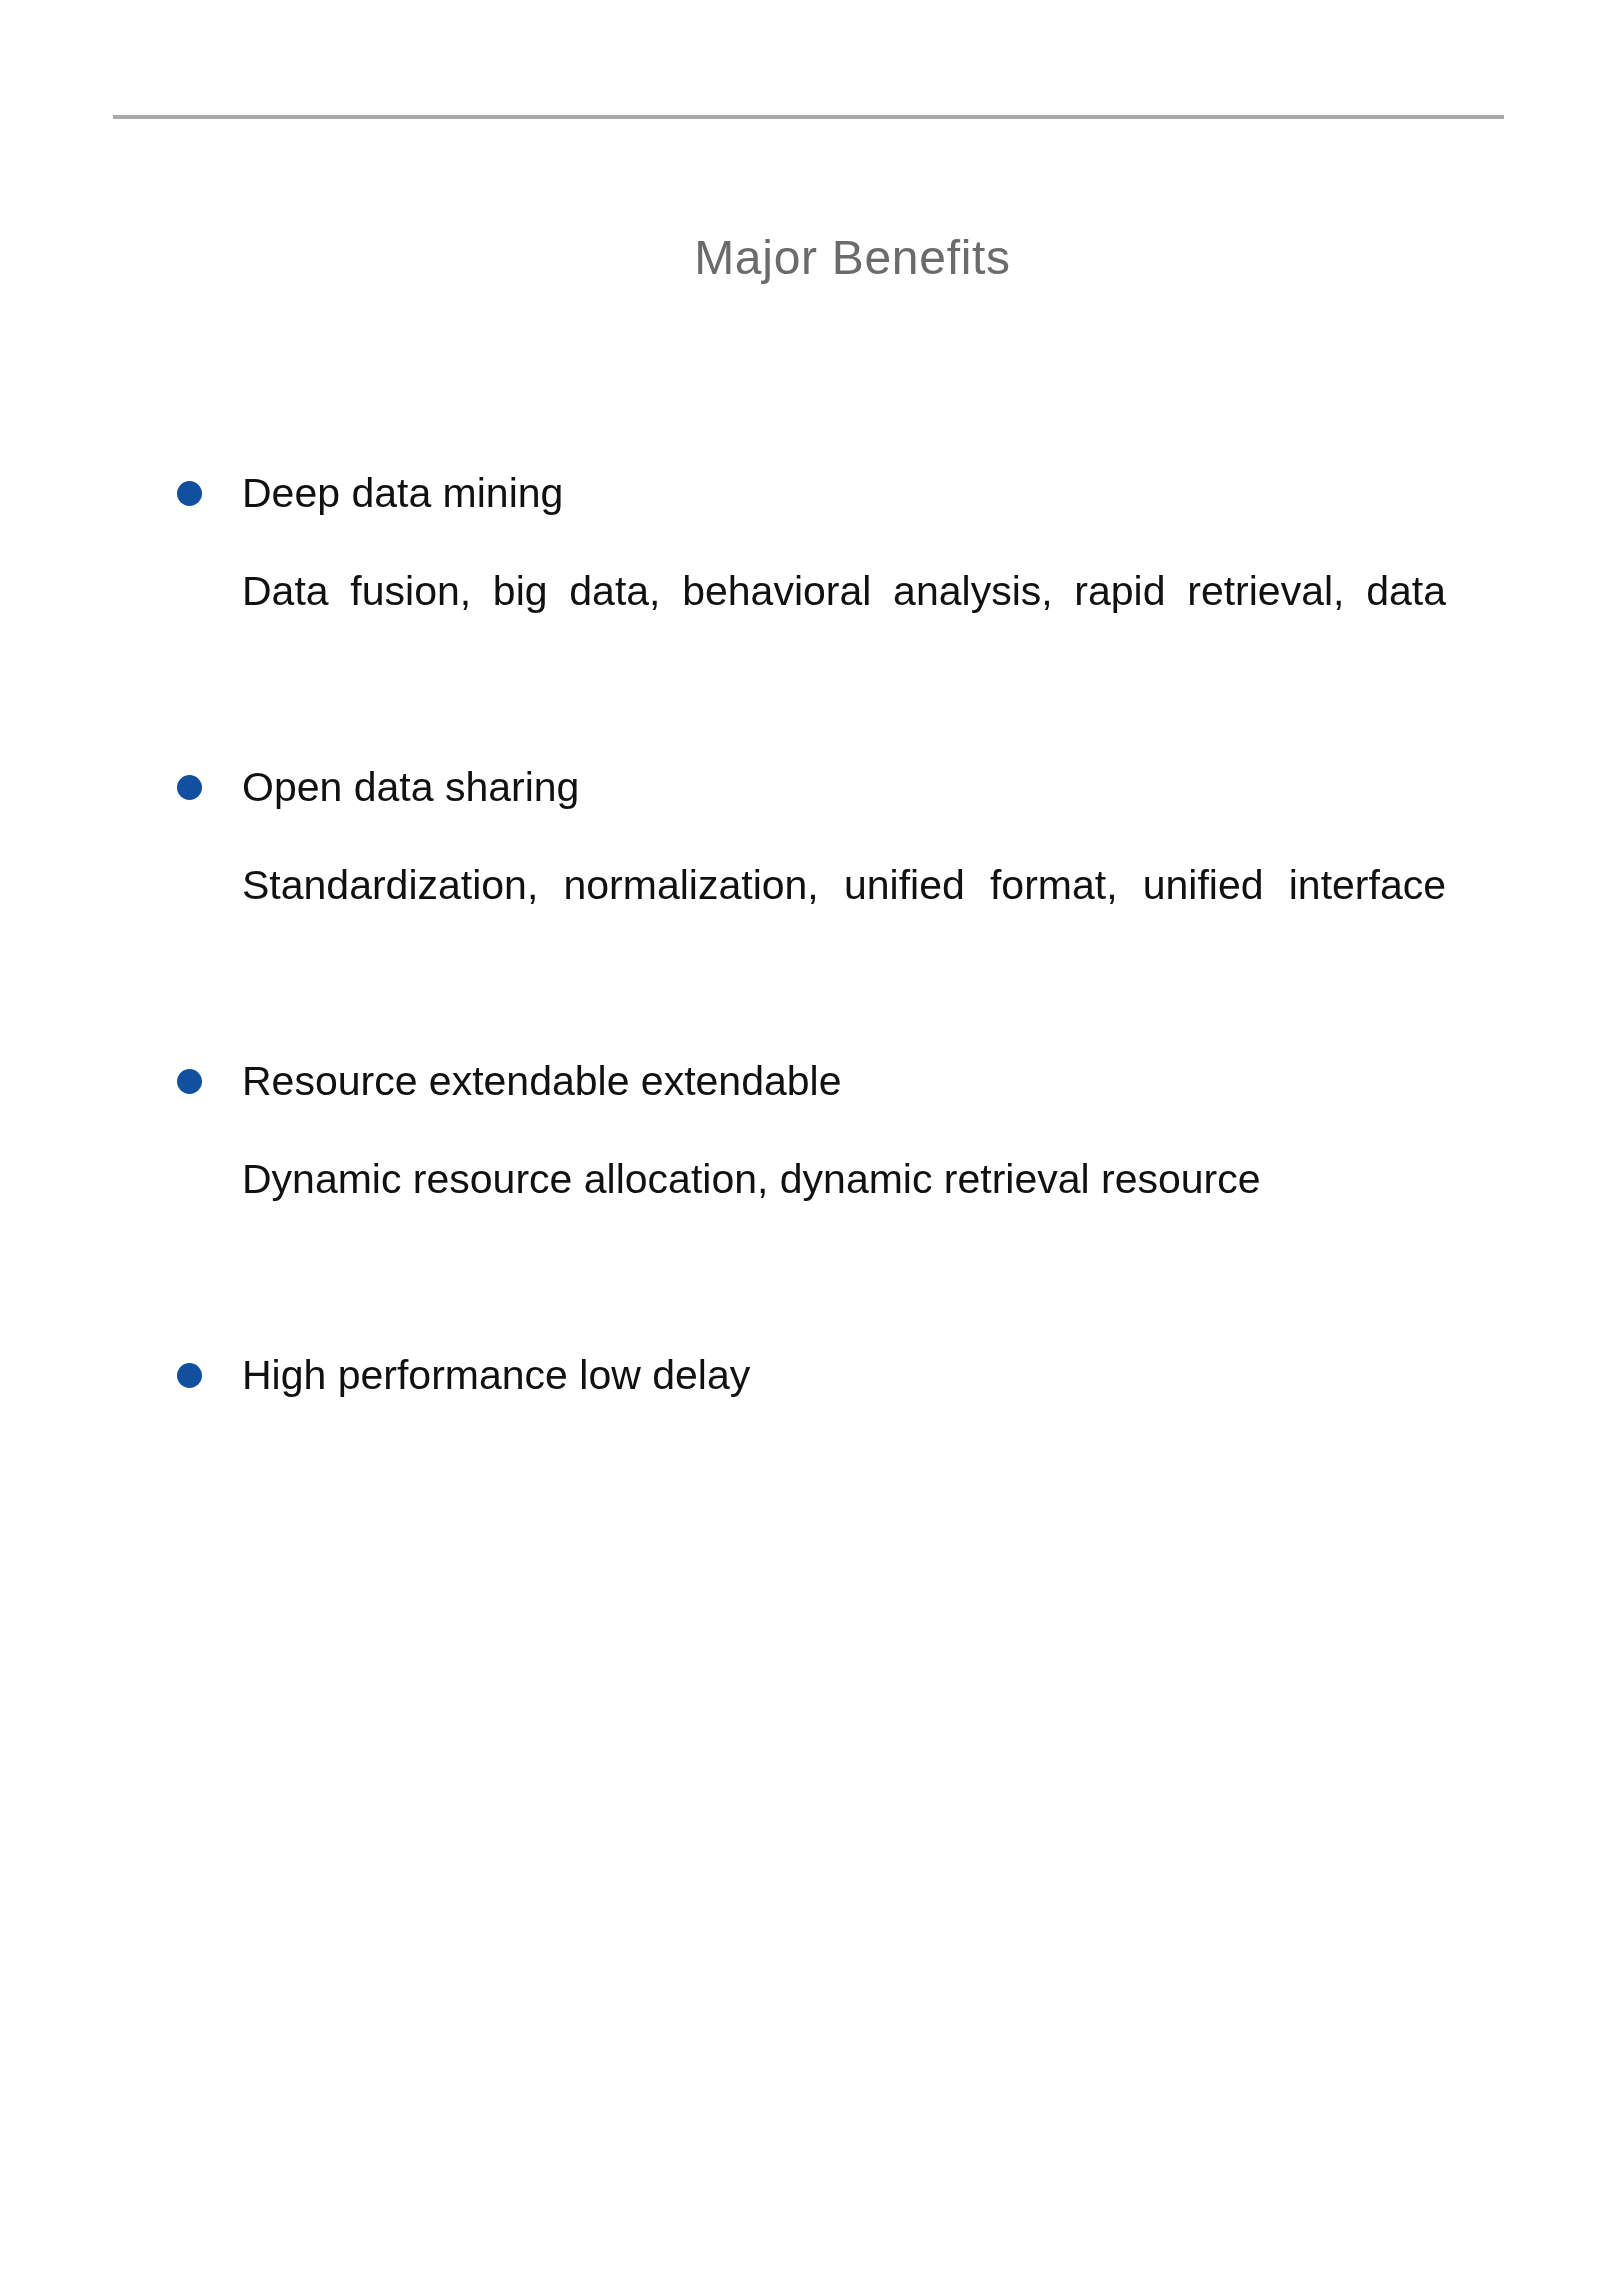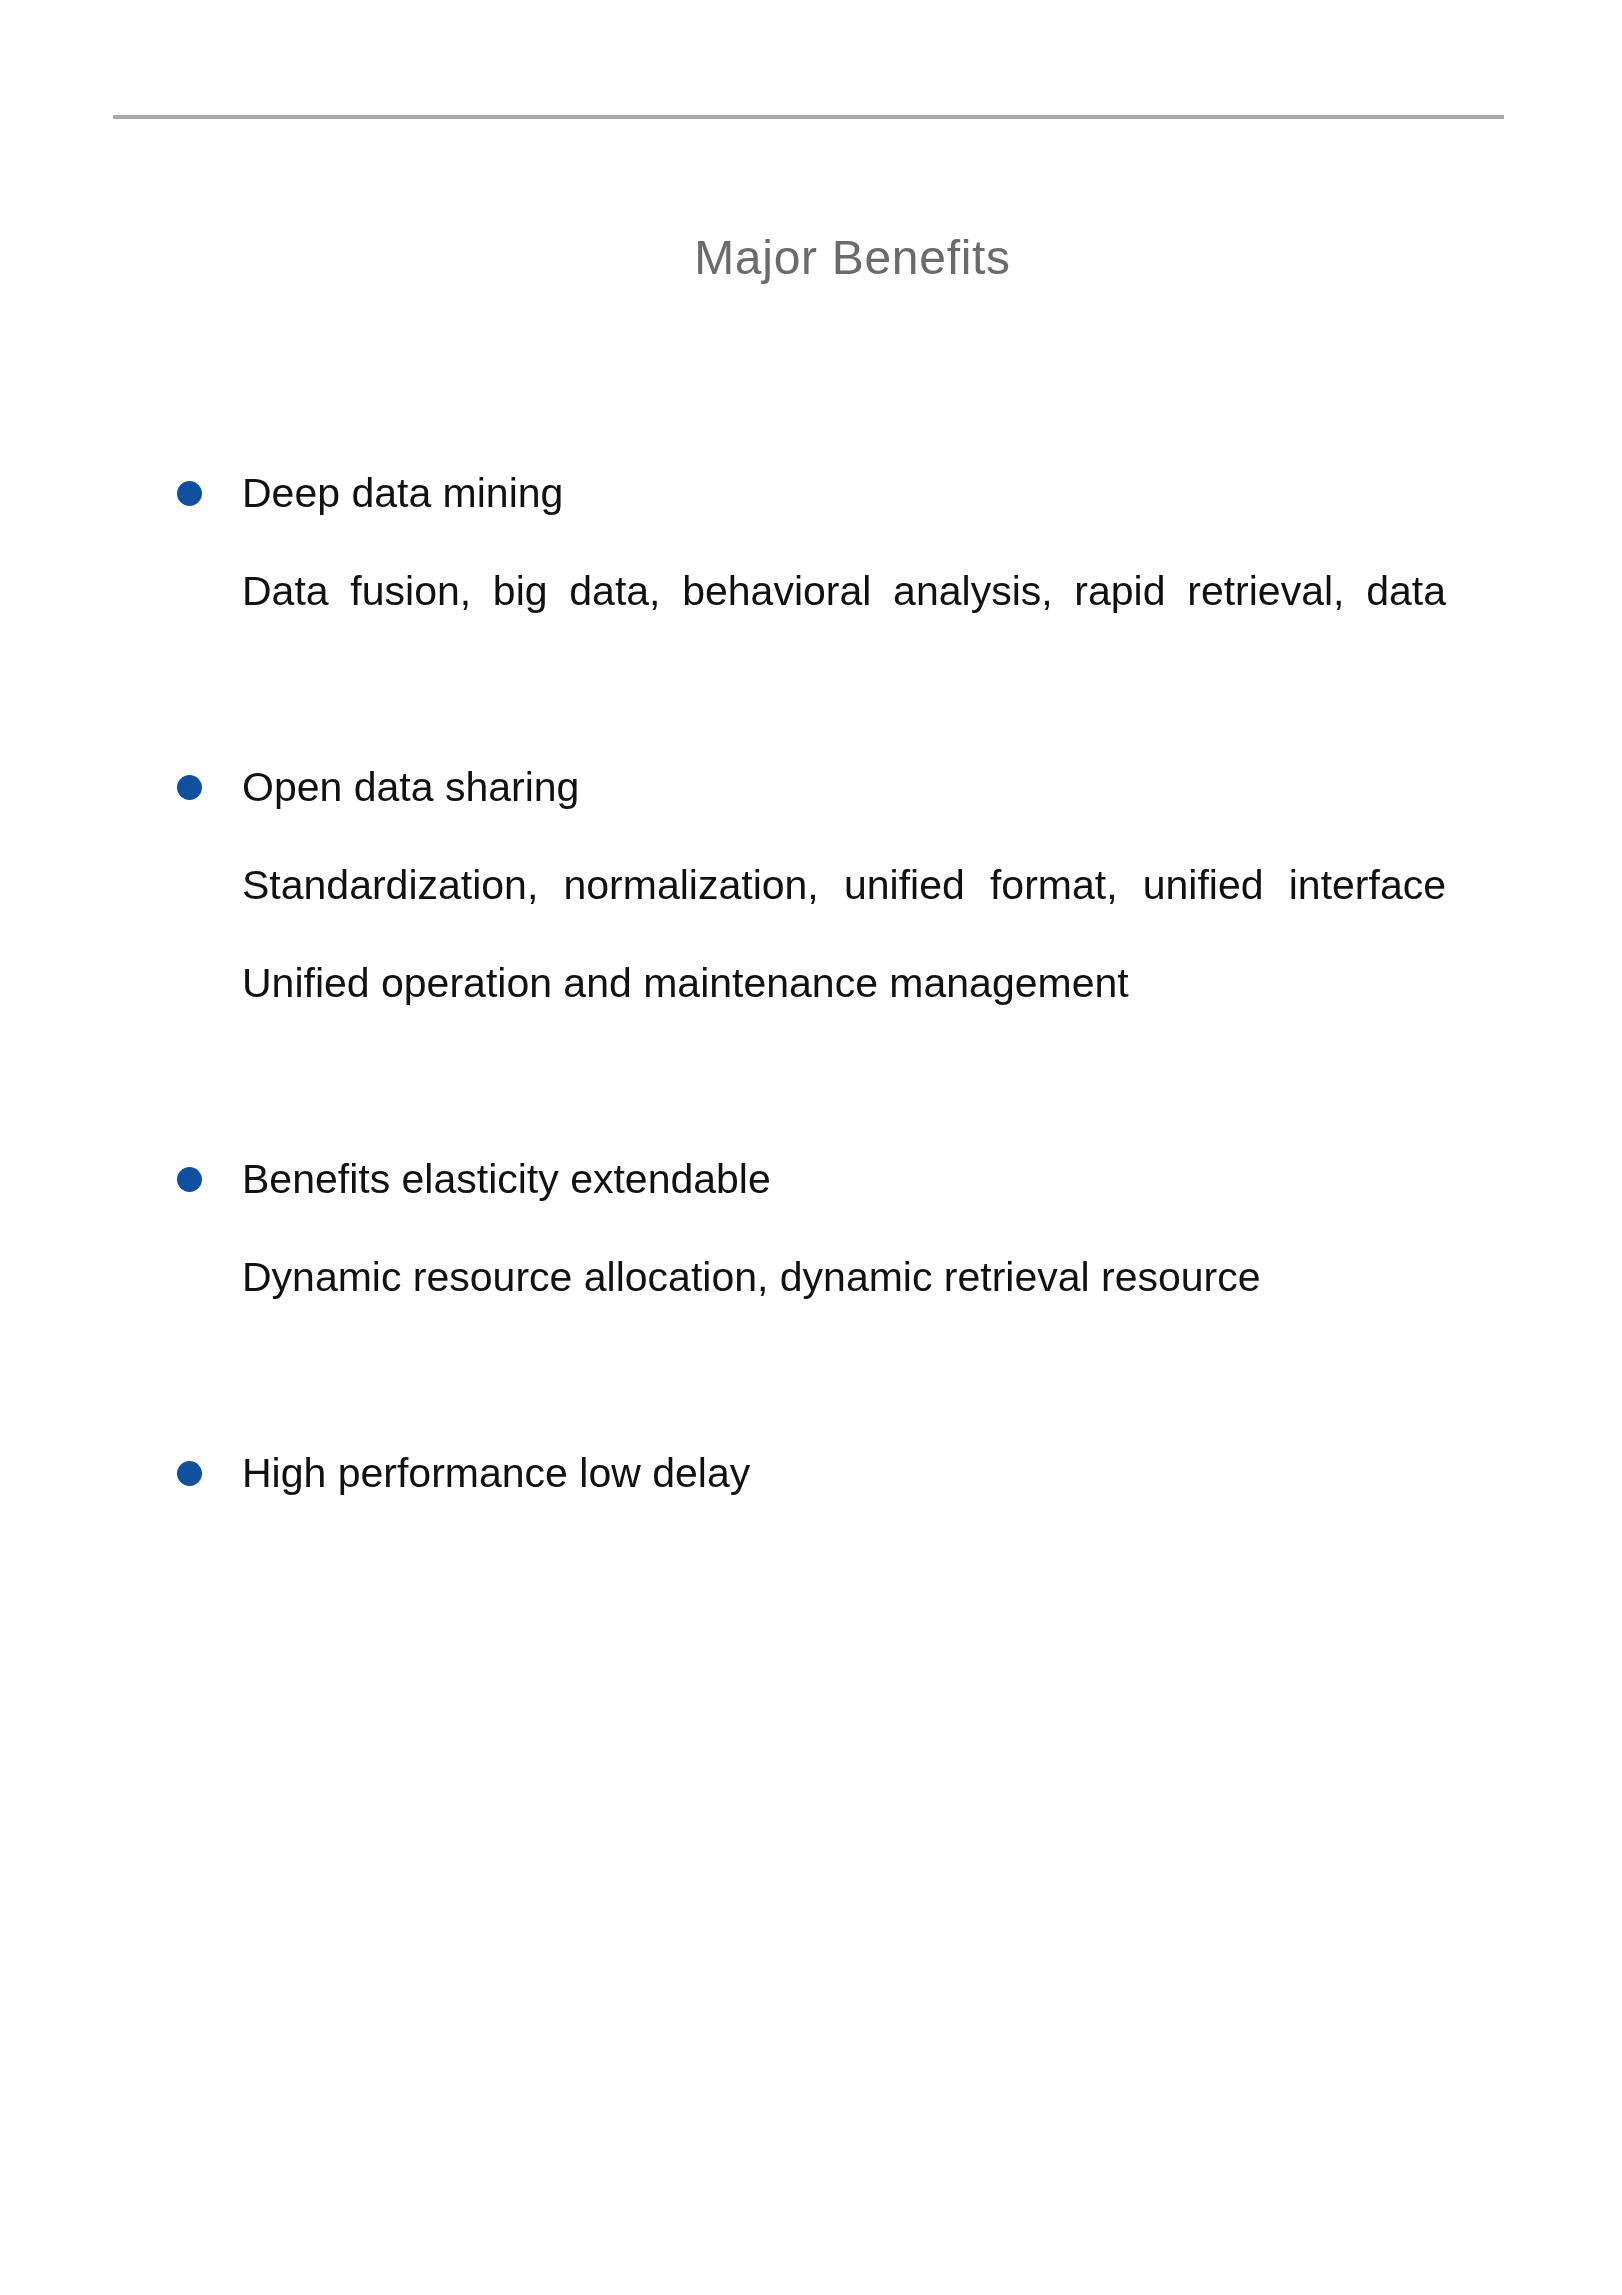--- a/index.html
+++ b/index.html
@@ -70,26 +70,25 @@
   <div class="item">
     <span class="dot"></span>
     <div class="heading">Deep data mining</div>
     <div class="line justify">Data fusion, big data, behavioral analysis, rapid retrieval, data</div>
   </div>
 
   <div class="item">
     <span class="dot"></span>
     <div class="heading">Open data sharing</div>
     <div class="line justify">Standardization, normalization, unified format, unified interface</div>
-    <div class="line">Unified operation and maintenance management</div>
   </div>
 
   <div class="item">
     <span class="dot"></span>
-    <div class="heading">Benefits elasticity extendable</div>
+    <div class="heading">Resource extendable extendable</div>
     <div class="line">Dynamic resource allocation, dynamic retrieval resource</div>
   </div>
 
   <div class="item">
     <span class="dot"></span>
     <div class="heading">High performance low delay</div>
   </div>
 
 </div>
 

